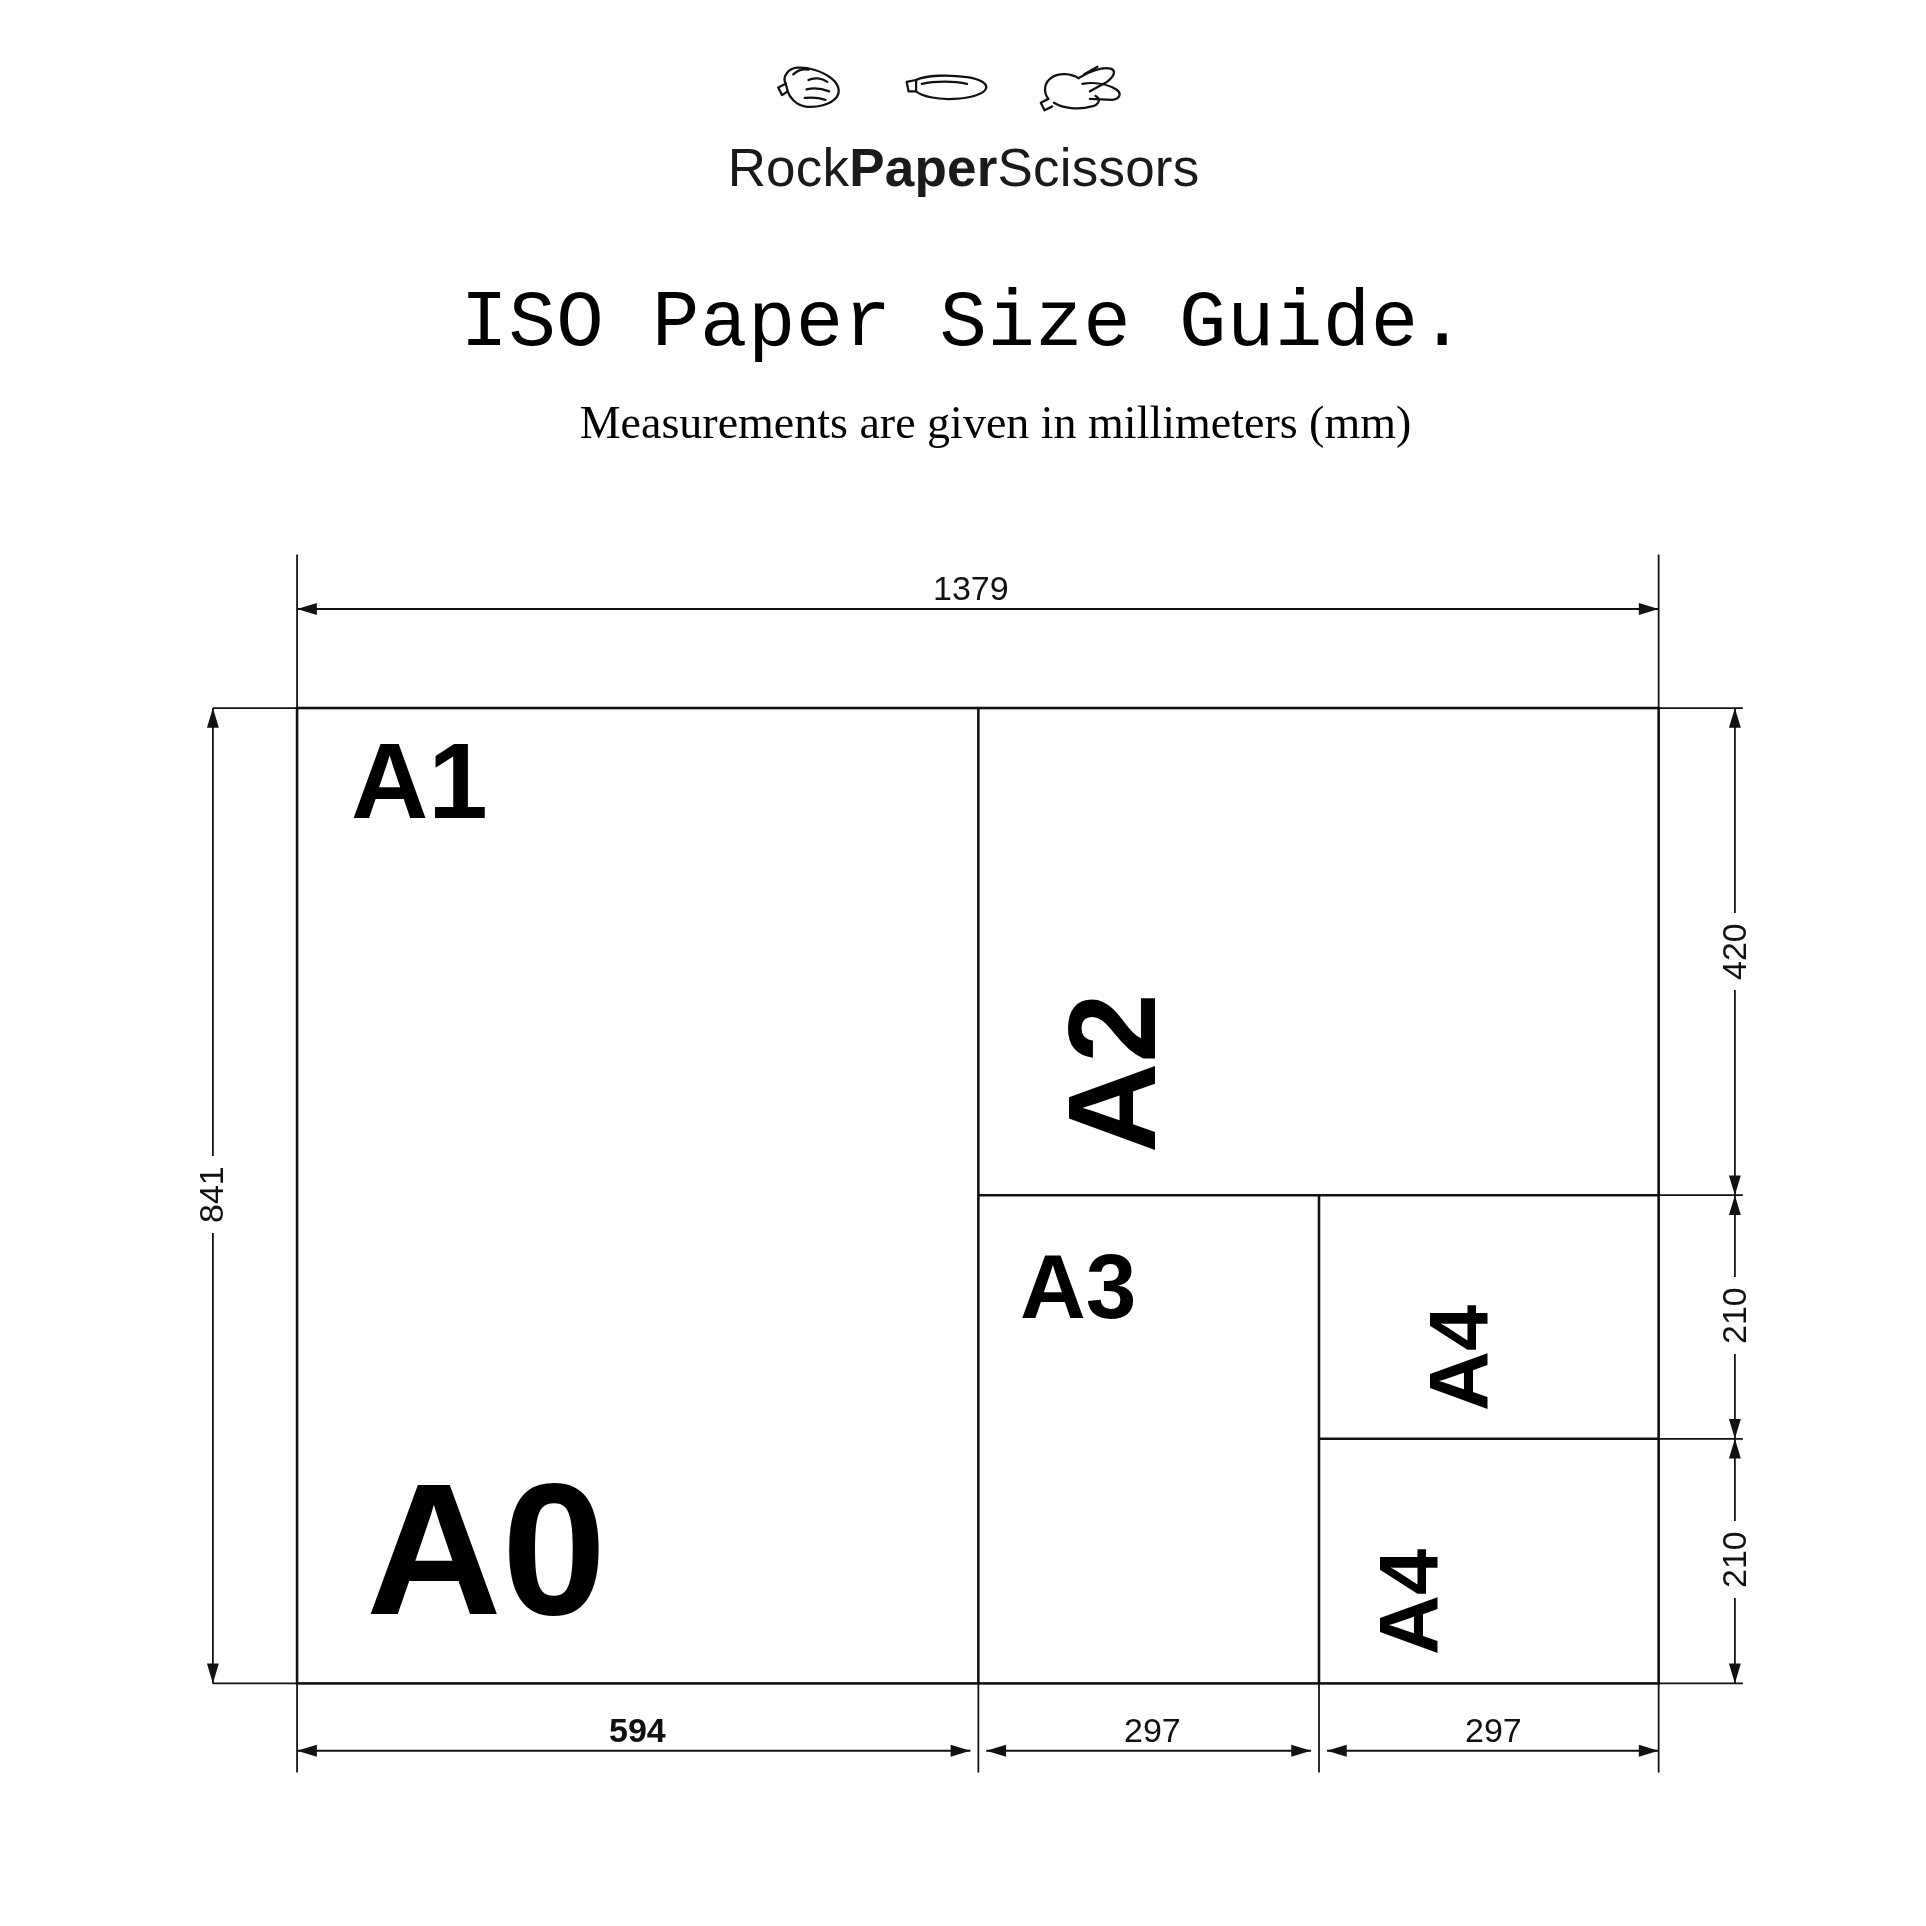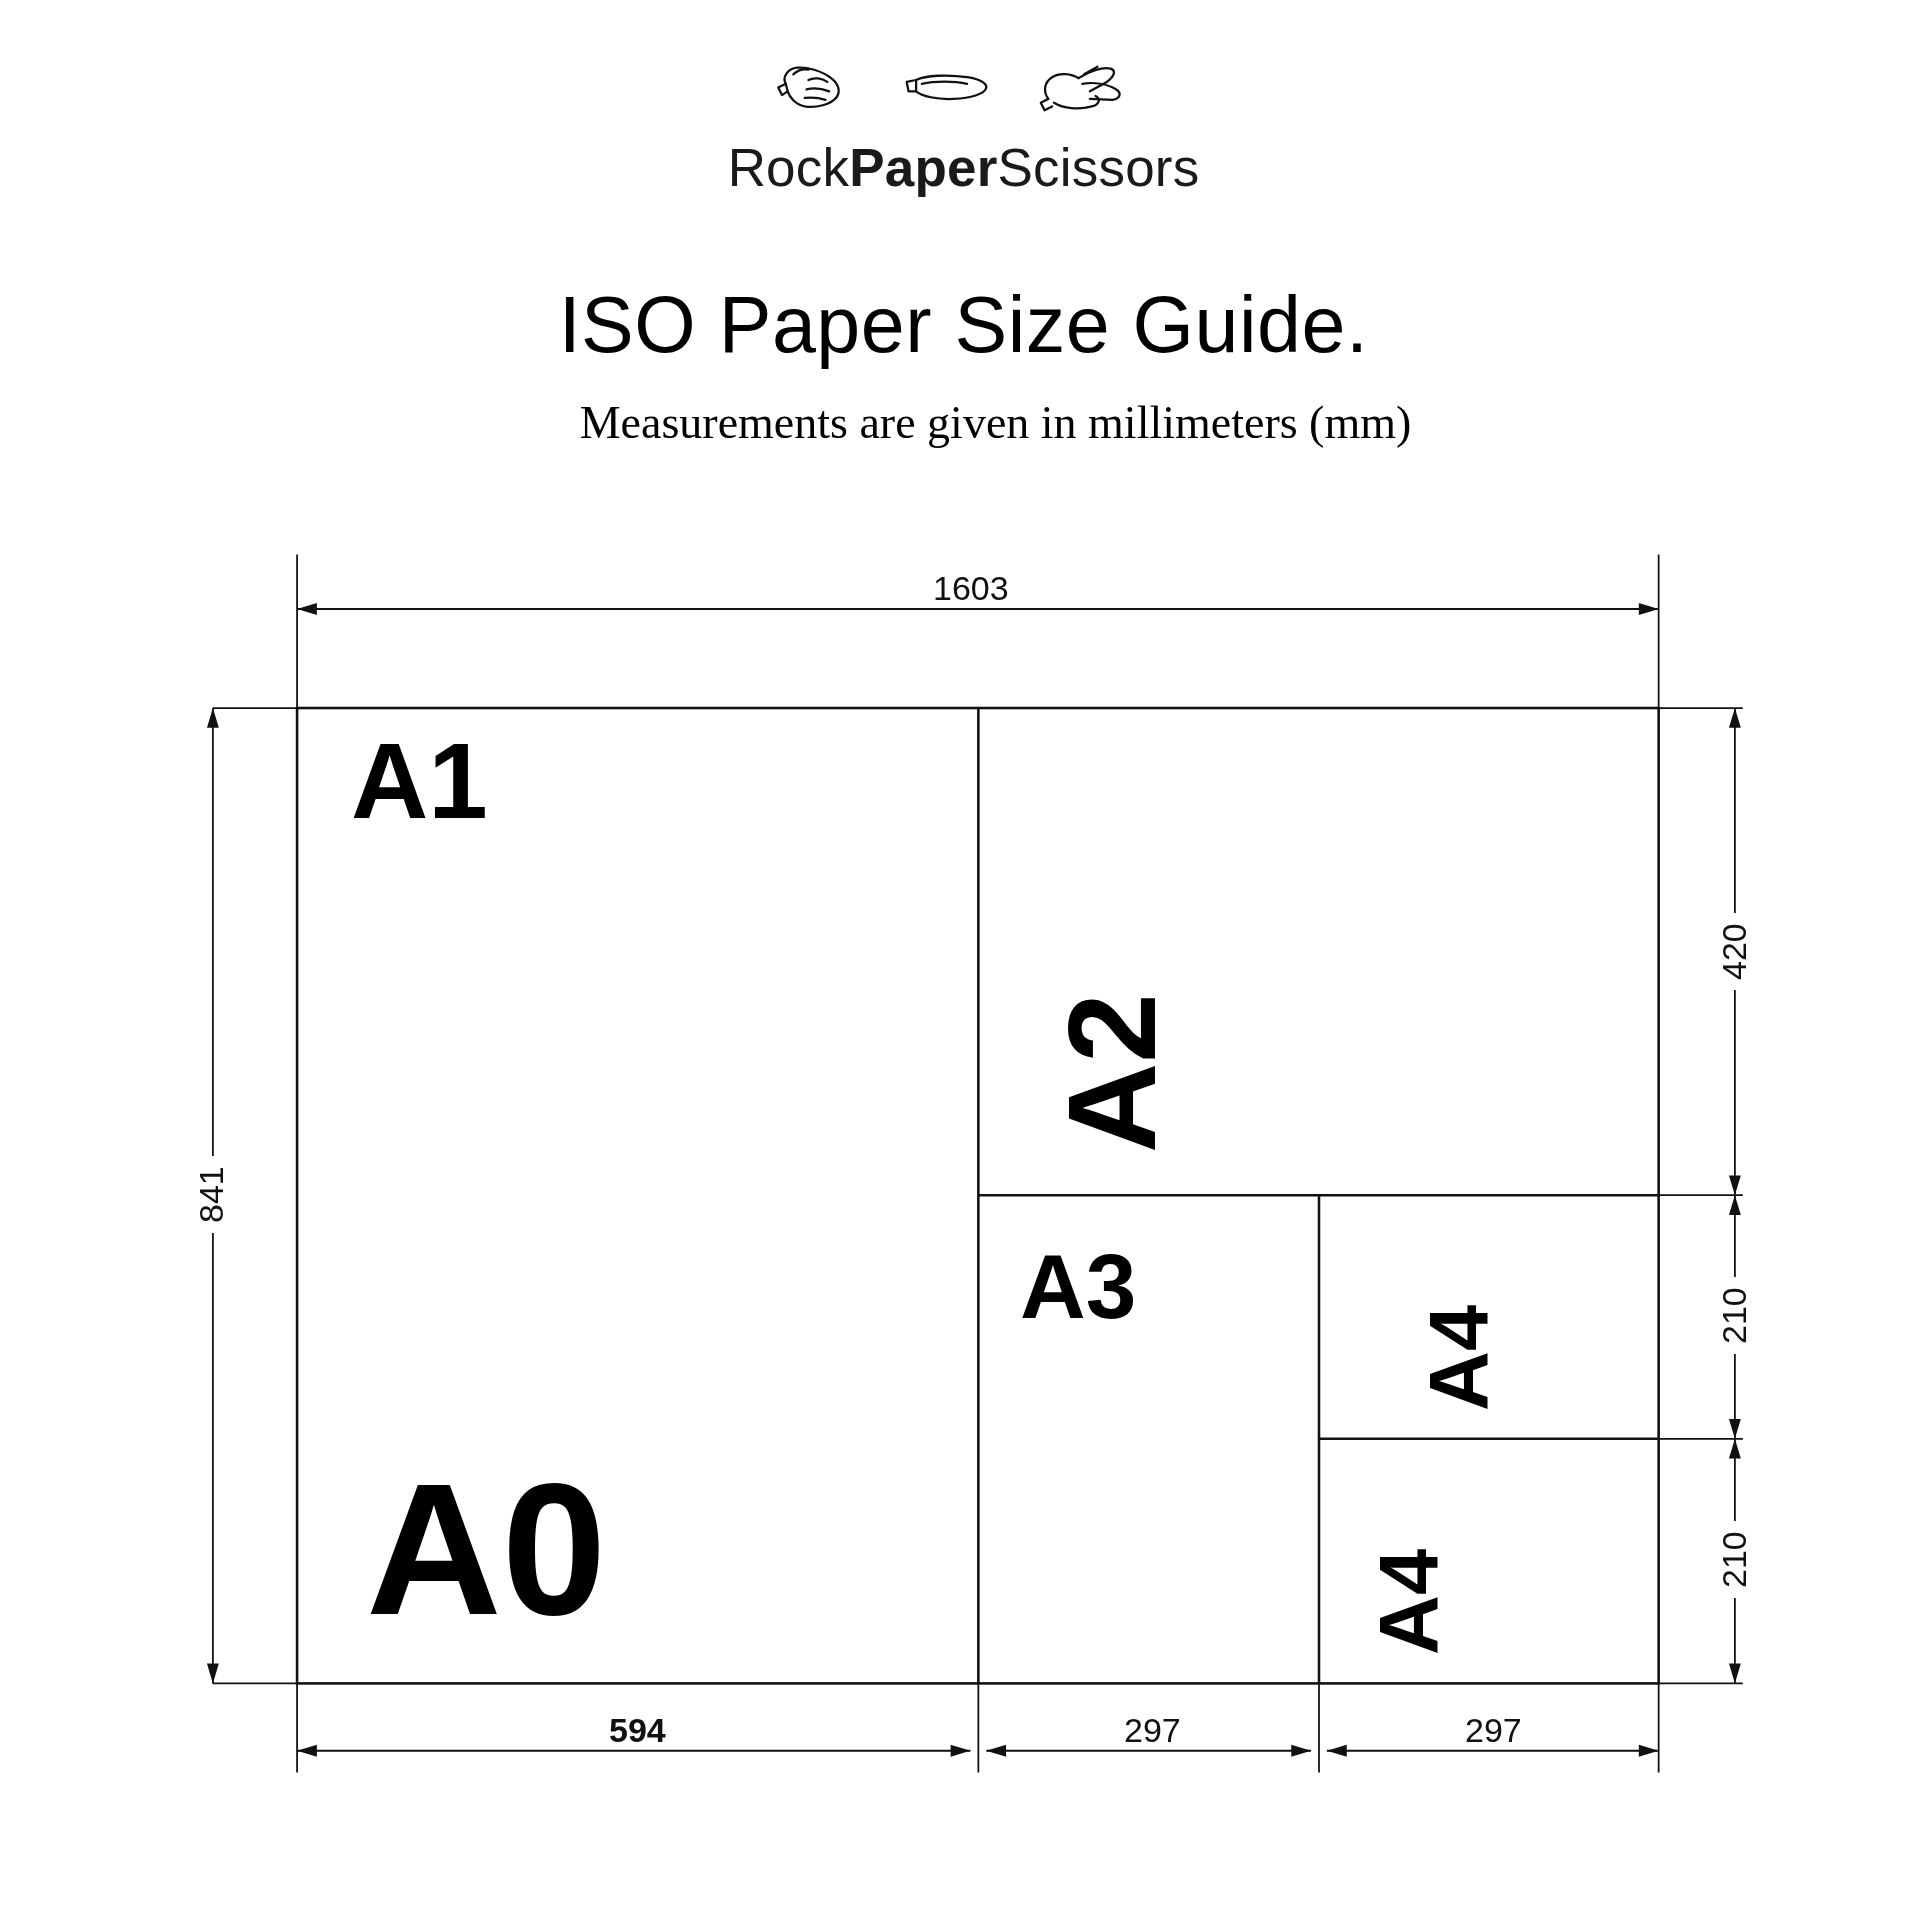--- a/index.html
+++ b/index.html
@@ -38,21 +38,21 @@
   }
   .brand-name .light { font-weight: 300; }
   .brand-name .bold  { font-weight: 700; }
 
   .title {
     position: absolute;
     top: 279px;
     left: 0;
     width: 100%;
     text-align: center;
-    font-family: Liberation Sans, sans-serif;
+    font-family: Liberation Mono, monospace;
     font-size: 79px;
     font-weight: 400;
     color: #000;
     letter-spacing: 0.5px;
   }
   .subtitle {
     position: absolute;
     top: 396px;
     left: 0;
     width: 100%;
@@ -211,21 +211,21 @@
 
   <div class="sheet-label" style="left:1020px; top:1241px; font-size:91px;">A3</div>
 
   <div class="sheet-label rot90" style="left:1418px; top:1411px; font-size:83px;">A4</div>
 
   <div class="sheet-label rot90" style="left:1368px; top:1655px; font-size:83px;">A4</div>
 
   <div class="sheet-label" style="left:330px; top:1455px; font-size:188px;margin-left:36px;">A0</div>
 
   
-  <div class="dim-label" style="left:923px; top:571px;">1603</div>
+  <div class="dim-label" style="left:923px; top:571px;">1379</div>
 
   <div class="dim-label vert" style="left:194px; top:1233px;">841</div>
 
   <div class="dim-label vert" style="left:1717px; top:990px;">420</div>
 
   <div class="dim-label vert" style="left:1717px; top:1354px;">210</div>
 
   <div class="dim-label vert" style="left:1717px; top:1598px;">210</div>
 
   <div class="dim-label" style="left:599px; top:1713px;font-weight:bold;">594</div>

